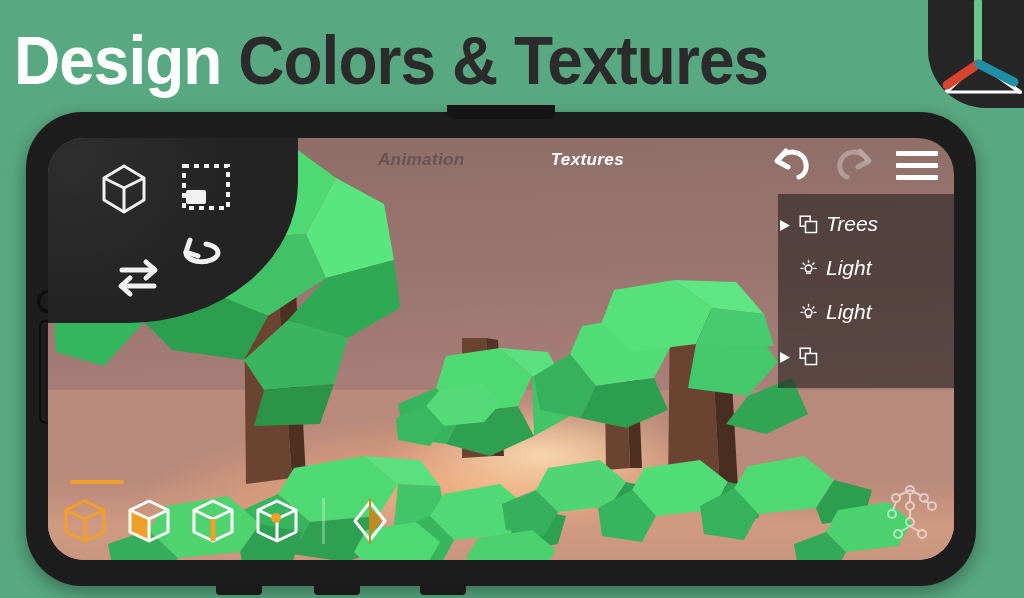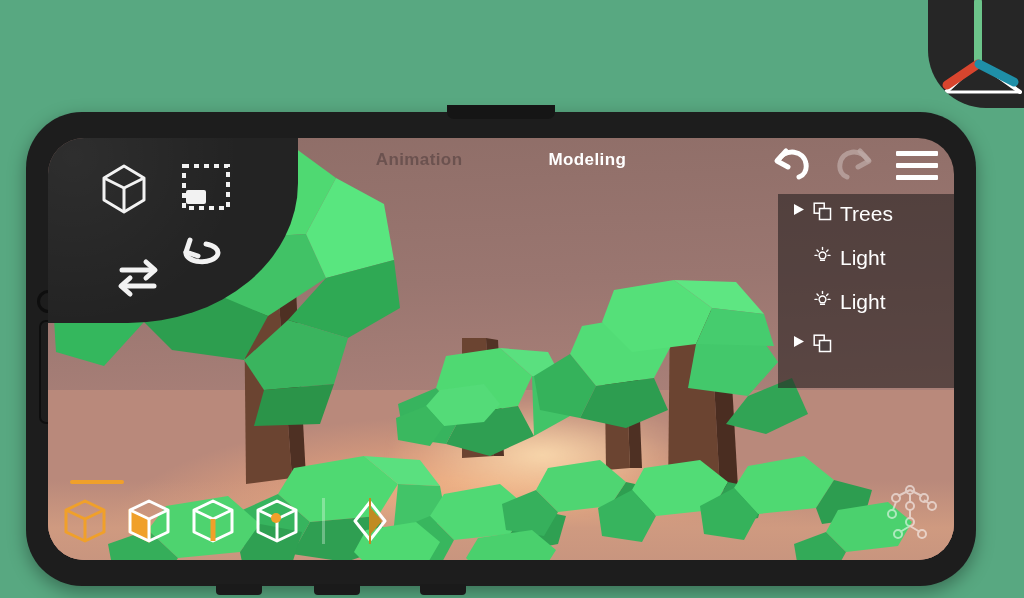--- a/index.html
+++ b/index.html
@@ -39,21 +39,21 @@
   
   .phone{
     position:absolute;left:26px;top:112px;
     width:950px;height:474px;
     background:#1d1d1d;
     border-radius:56px;
     box-shadow:0 6px 18px rgba(0,0,0,.35);
   }
   .phone-inner{
     position:absolute;left:22px;top:26px;right:22px;bottom:26px;
-    border-radius:36px;overflow:hidden;background:#000;
+    border-radius:36px;overflow:hidden;background:#000;font-style:italic;
   }
   .phone-notch{
     position:absolute;left:50%;top:-7px;transform:translateX(-50%);
     width:108px;height:14px;background:#151515;border-radius:0 0 7px 7px;
   }
   .side-cam{
     position:absolute;left:11px;top:178px;width:17px;height:17px;
     border:3px solid #0e0e0e;border-radius:50%;
   }
   .side-btn{
@@ -111,39 +111,42 @@
   .tr-ico{display:block;}
   .hamburger{display:flex;flex-direction:column;gap:7px;}
   .hamburger span{display:block;width:42px;height:5px;background:#fff;border-radius:1px;}
 
   
   .outliner{
     position:absolute;right:0;top:56px;width:176px;
     background:rgba(38,32,32,.60);
     padding:8px 0 10px 0;
   }
-  .ol-row{display:flex;align-items:flex-start;height:44px;padding-left:14px;gap:8px;color:#fff;}
+  .ol-row{display:flex;align-items:center;height:44px;gap:8px;color:#fff;}
   .ol-arrow{width:13px;height:13px;flex:0 0 13px;}
   .ol-arrow.spacer{visibility:hidden;}
   .ol-ico{width:19px;height:19px;flex:0 0 19px;}
   .ol-label{font-size:21px;white-space:nowrap;}
 
   
   .bottombar{position:absolute;left:0;bottom:0;height:86px;width:100%;}
   .mode-wrap{position:absolute;left:12px;bottom:14px;display:flex;align-items:flex-end;gap:14px;}
   .mode-btn{width:50px;height:50px;position:relative;}
   .mode-underline{position:absolute;left:10px;top:-16px;width:54px;height:4px;background:#f0a02a;border-radius:2px;}
   .sep{width:3px;height:46px;background:rgba(255,255,255,.30);margin:0 6px 2px 6px;}
   .rig-ico{position:absolute;right:16px;bottom:14px;opacity:.55;}
 </style>
 </head>
 <body>
 
 <div id="stage">
 
+  <div class="banner">
+    <div class="title"><span class="t-light">Design </span><span class="t-dark">Colors &amp; Textures</span></div>
+  </div>
 
   <div class="corner-logo">
     <svg width="92" height="112" viewBox="0 0 92 112">
       <g stroke-linecap="round" fill="none">
         <path d="M46 66 L14 96" stroke="#ffffff" stroke-width="4"></path>
         <path d="M46 66 L88 96" stroke="#ffffff" stroke-width="4"></path>
         <path d="M46 66 L46 10" stroke="#ffffff" stroke-width="4"></path>
         <path d="M14 96 L88 96" stroke="#ffffff" stroke-width="3"></path>
         <path d="M46 66 L46 6" stroke="#6cc48a" stroke-width="8"></path>
         <path d="M46 68 L15 89" stroke="#d8452e" stroke-width="9"></path>
@@ -278,21 +281,21 @@
           <svg width="48" height="42" viewBox="0 0 48 42" fill="none" stroke="#f2f2f2" stroke-width="5" stroke-linecap="round" stroke-linejoin="round">
             <path d="M8 14 H40"></path>
               <path d="M32 6 L41 14 L32 22"></path>
             <path d="M40 30 H8"></path>
               <path d="M16 22 L7 30 L16 38"></path>
           </svg>
         </span>
 
         <div class="tabs">
           <div class="tab inactive">Animation</div>
-          <div class="tab active">Modeling</div>
+          <div class="tab active">Textures</div>
         </div>
 
         <div class="topright">
           <span class="tr-ico">
             <svg width="40" height="34" viewBox="0 0 40 34" fill="none" stroke="#ffffff" stroke-width="5" stroke-linecap="round" stroke-linejoin="round">
               <path d="M6 14 C14 2 32 4 34 18 C35 24 32 29 27 31"></path>
               <path d="M14 5 L5 15 L16 21"></path>
             </svg>
           </span>
           <span class="tr-ico">

